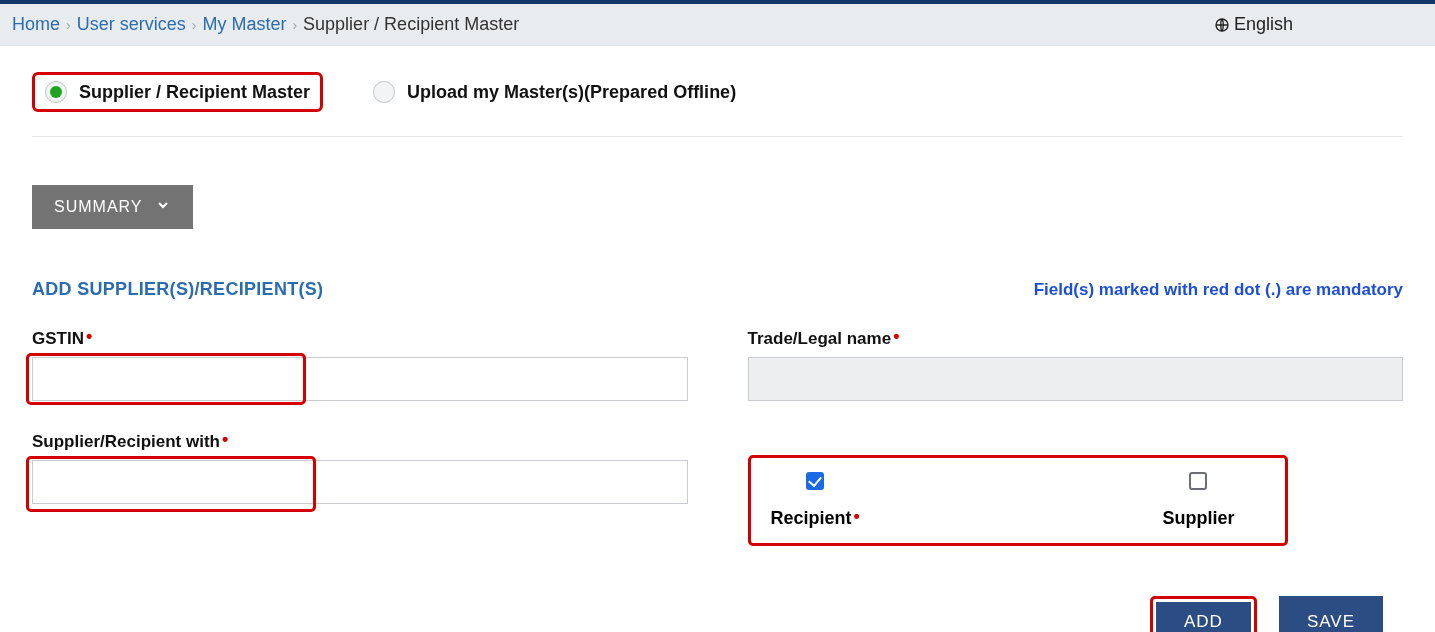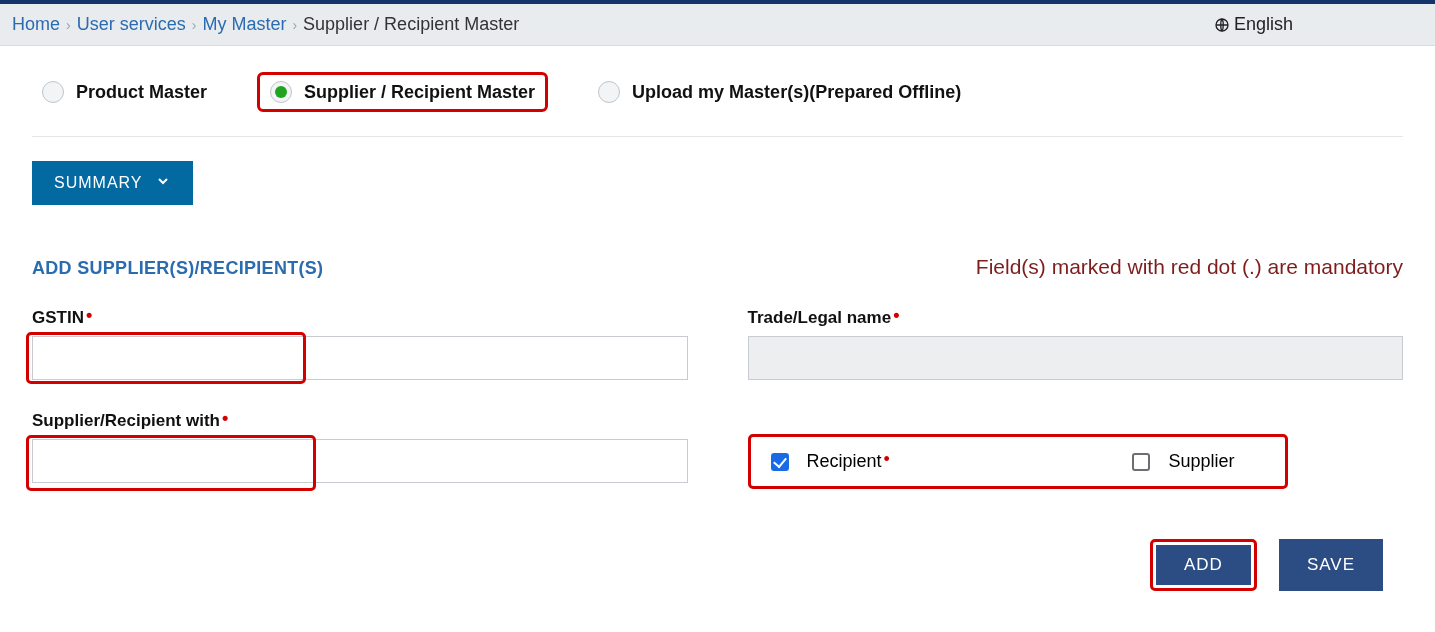--- a/index.html
+++ b/index.html
@@ -23,37 +23,37 @@
 
   .page { background: #fff; margin: 0 8px; padding: 18px 24px 30px 24px; }
 
   .tabs-row { display: flex; align-items: center; gap: 40px; padding: 8px 0 24px 0; border-bottom: 1px solid #e4e7ea; }
   .tab { display: flex; align-items: center; gap: 12px; font-size: 18px; font-weight: bold; color: #111; cursor: pointer; padding: 6px 10px; }
   .tab .radio { width: 22px; height: 22px; border-radius: 50%; border: 1px solid #bfc6cc; background:#f2f4f6; display: inline-flex; align-items: center; justify-content: center; }
   .tab.selected .radio::after { content:""; width: 12px; height: 12px; border-radius: 50%; background: #1fa41f; display:block; }
   .tab.highlight { border: 3px solid #d40000; border-radius: 6px; }
 
   .summary-btn {
-    margin-top: 24px;
-    background: #0369a1;
+    margin-top: 48px;
+    background: #737373;
     color: #fff;
     border: none;
     padding: 12px 22px;
     font-size: 16px;
     letter-spacing: 1px;
     display: inline-flex;
     align-items: center;
     gap: 12px;
     cursor: pointer;
   }
   .summary-btn .chev { display:inline-block; }
 
   .section-head-row { display: flex; justify-content: space-between; align-items: flex-end; margin-top: 50px; }
   .section-head { color: #2b6cb0; font-weight: bold; font-size: 18px; letter-spacing: 0.3px;}
-  .mandatory-note { color: #7f1d1d; font-weight: normal; font-size: 21px; }
+  .mandatory-note { color: #1d4ed8; font-weight: bold; font-size: 17px; }
 
   .form-grid { display: grid; grid-template-columns: 1fr 1fr; column-gap: 60px; row-gap: 30px; margin-top: 28px; }
   .form-field label { font-size: 17px; font-weight: bold; color: #111; }
   .red-dot { color: #d40000; font-size: 18px; position: relative; top:-2px; padding-left:2px;}
   .input-wrap { margin-top: 8px; position: relative; }
   .text-input {
     width: 100%;
     height: 44px;
     border: 1px solid #c8ccd0;
     background: #fff;
@@ -68,21 +68,21 @@
   .check-row {
     display: flex;
     align-items: center;
     gap: 60px;
     border: 3px solid #d40000;
     border-radius: 5px;
     padding: 14px 20px;
     margin-top: 2px;
     width: 540px;
   }
-  .check-item { display: flex; align-items: center; gap: 18px; font-size: 18px; font-weight: normal; }
+  .check-item { display: flex; align-items: center; gap: 18px; font-size: 18px; font-weight: bold; flex-direction: column; }
   .cbox { width: 18px; height: 18px; border: 2px solid #6b6f73; border-radius: 3px; display:inline-flex; align-items:center; justify-content:center; background:#fff;}
   .cbox.checked { background: #1a6ae6; border-color: #1a6ae6; }
   .cbox.checked::after { content:""; width:6px; height:10px; border: solid #fff; border-width: 0 2px 2px 0; transform: rotate(40deg); margin-bottom:2px;}
 
   .btn-row { display: flex; justify-content: flex-end; gap: 22px; margin-top: 50px; padding-right: 20px;}
   .btn {
     background: #2c4c84;
     color: #fff;
     border: none;
     padding: 10px 28px;
@@ -112,24 +112,20 @@
       <circle cx="12" cy="12" r="9"></circle>
       <path d="M3 12h18M12 3c2.5 3 2.5 15 0 18M12 3c-2.5 3-2.5 15 0 18"></path>
     </svg>
     <span>English</span>
   </div>
 </div>
 
 <div class="page">
 
   <div class="tabs-row">
-    <div class="tab">
-      <span class="radio"></span>
-      <span>Product Master</span>
-    </div>
     <div class="tab selected highlight">
       <span class="radio"></span>
       <span>Supplier / Recipient Master</span>
     </div>
     <div class="tab">
       <span class="radio"></span>
       <span>Upload my Master(s)(Prepared Offline)</span>
     </div>
   </div>
 

